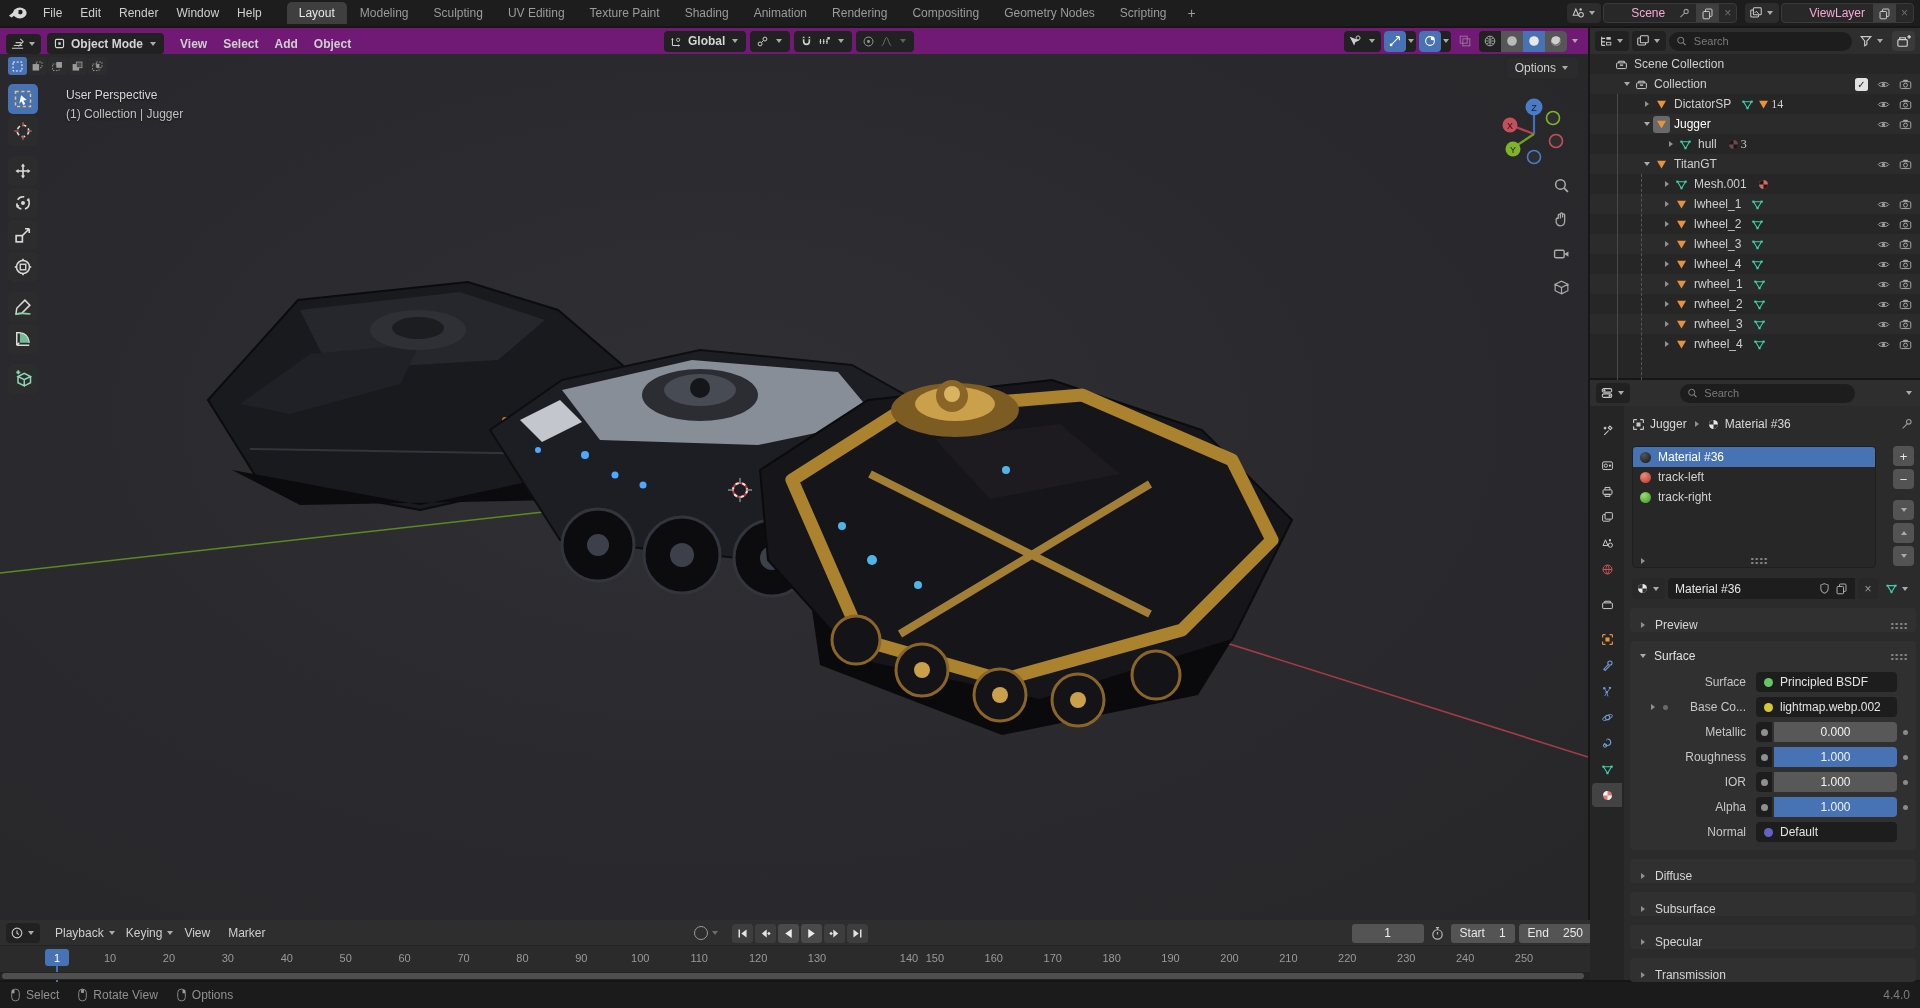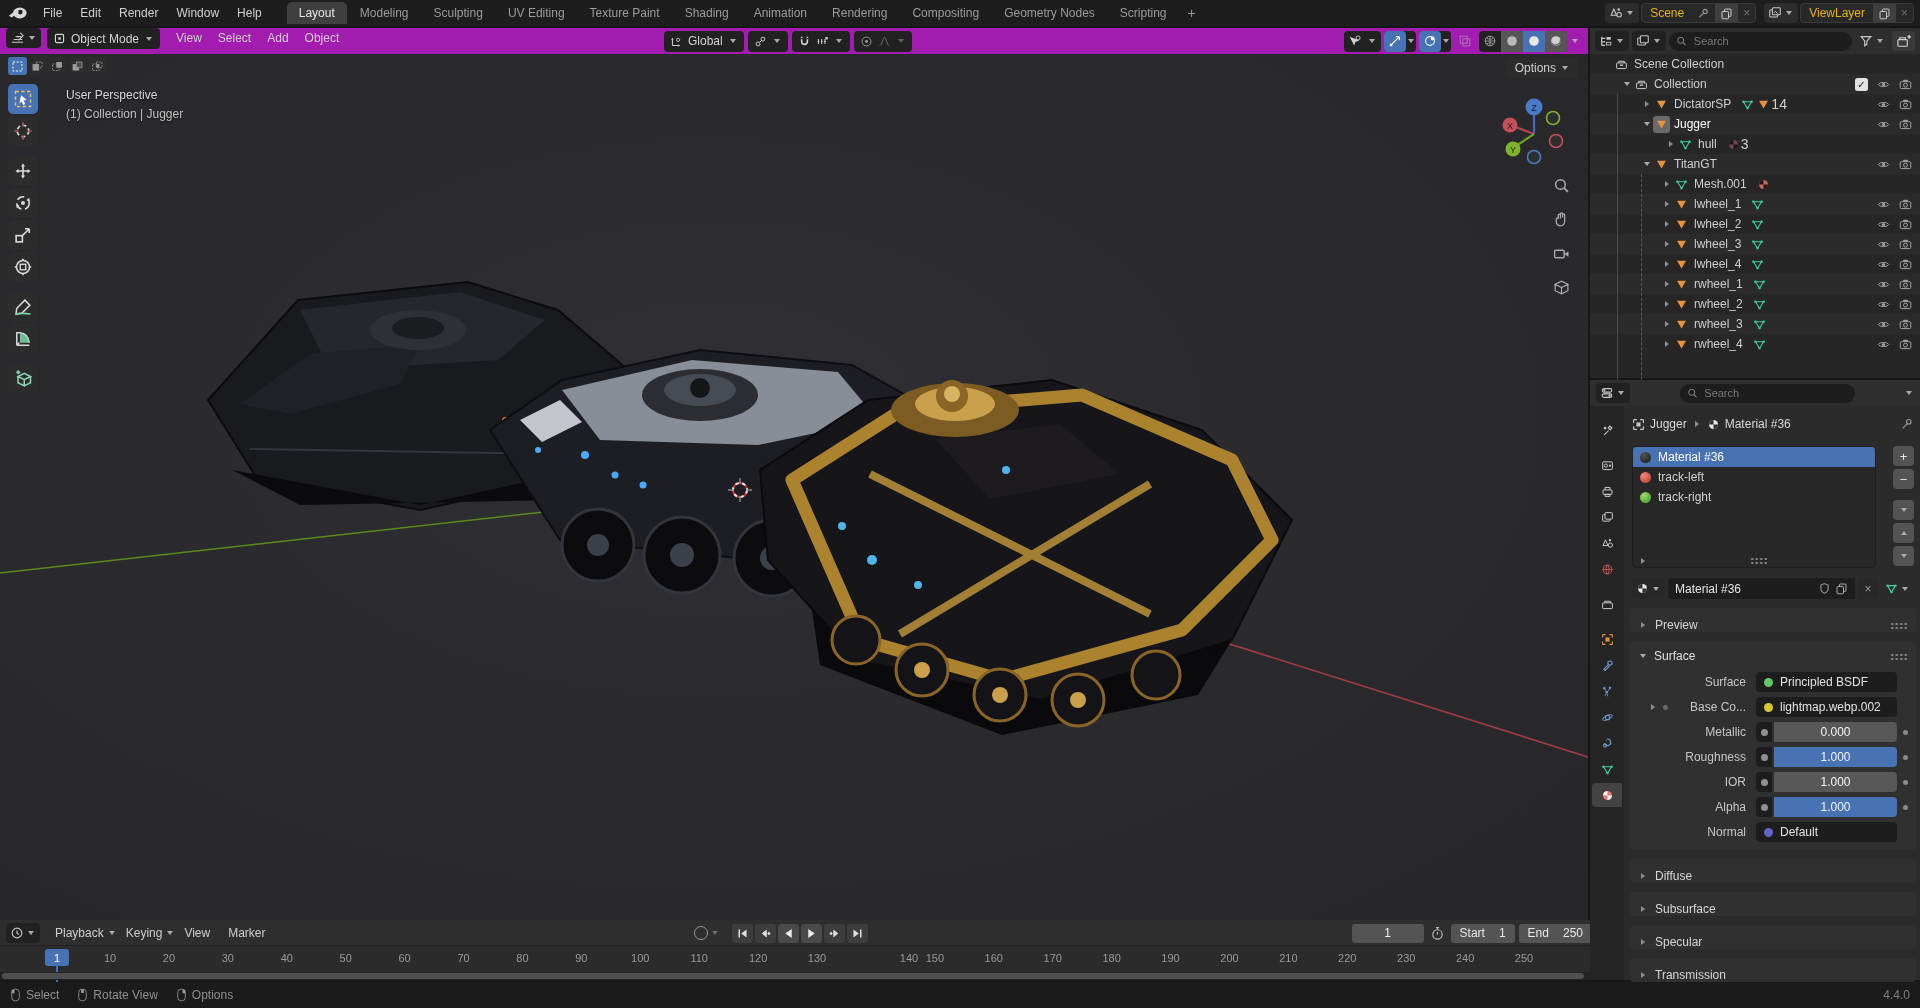--- a/index.html
+++ b/index.html
@@ -13,30 +13,30 @@
   .topbar{left:0;top:0;width:1920px;height:26px;background:#1d1d1d;display:flex;align-items:center;padding:0 8px;gap:2px;}
   .menu{padding:3px 9px;border-radius:4px;color:#cfcfcf;cursor:default;}
   .tabs{display:flex;align-items:center;margin-left:14px;gap:1px;}
   .tab{padding:4px 12px;border-radius:5px 5px 0 0;color:#9b9b9b;background:transparent;}
   .tab.active{background:#3f3f3f;color:#e8e8e8;}
   .tab-add{color:#9b9b9b;padding:2px 8px;font-size:14px;}
   .topbar-right{position:absolute;right:6px;top:3px;display:flex;gap:8px;align-items:center;}
   .idrow{display:flex;align-items:center;gap:2px;}
   .idicon{display:flex;align-items:center;background:#2c2c2c;border-radius:4px;height:20px;padding:0 4px;gap:2px;}
   .idfield{display:flex;align-items:center;background:#282828;border:1px solid #3a3a3a;border-radius:4px;height:20px;overflow:hidden;}
-  .idfield .txt{padding:0 8px;color:#eab308;}
+  .idfield .txt{padding:0 8px;color:#f9a8d4;margin-left:19px;}
   .seg{display:flex;align-items:center;justify-content:center;height:100%;padding:0 5px;}
   .seg.lighter{background:#3f3f3f;}
   .seg.dim{color:#6f6f6f;}
 
   .chev{display:inline-block;width:0;height:0;border-left:3.5px solid transparent;border-right:3.5px solid transparent;border-top:4.5px solid #ababab;margin:0 2px;}
   .chev-r{display:inline-block;width:0;height:0;border-top:3.5px solid transparent;border-bottom:3.5px solid transparent;border-left:4.5px solid #909090;margin:0 3px;}
 
   
-  .vh{left:0;top:28px;width:1588px;height:26px;background:#a21caf;display:flex;align-items:flex-start;padding:0 6px;}
+  .vh{left:0;top:28px;width:1588px;height:26px;background:#701a75;display:flex;align-items:flex-end;padding:0 6px;font-weight:bold;}
   .pill{display:flex;align-items:center;background:#212121;border-radius:4px;height:21px;padding:0 6px;gap:5px;}
   .vh .menu{padding:3px 8px;}
   .grp-mid{position:absolute;left:664px;top:0;height:26px;display:flex;align-items:center;gap:4px;}
   .grp-right{position:absolute;right:8px;top:0;height:26px;display:flex;align-items:center;gap:3px;}
   .tgl{display:flex;align-items:center;justify-content:center;width:22px;height:21px;border-radius:4px;background:transparent;}
   .tgl.on{background:#4772b3;}
   .tgl.semi{background:#565656;}
   .shadegrp{display:flex;background:#212121;border-radius:4px;overflow:hidden;height:21px;}
   .shadegrp .tgl{border-radius:0;}
 
@@ -79,21 +79,21 @@
   .search input{background:transparent;border:none;outline:none;color:#bdbdbd;font-size:11px;width:100%;font-family:inherit;}
   .search input::placeholder{color:#7a7a7a;}
   .tree{position:relative;}
   .trow{position:relative;height:20px;display:flex;align-items:center;font-size:12px;color:#cfcfcf;}
   .trow.stripe{background:#2b2b2b;}
   .trow .lbl{margin-left:4px;white-space:nowrap;}
   .trow.active .lbl{color:#ffffff;}
   .iconpill{display:flex;align-items:center;justify-content:center;width:17px;height:17px;border-radius:3px;}
   .iconpill.hl{background:#696969;}
   .badges{display:flex;align-items:center;margin-left:10px;gap:3px;}
-  .cnt{font-size:14px;color:#cfcfcf;margin-left:-2px;align-self:flex-end;}
+  .cnt{font-size:12px;color:#cfcfcf;margin-left:-2px;align-self:flex-end;font-family:Liberation Serif, serif;}
   .rtoggles{position:absolute;right:8px;top:0;height:20px;display:flex;align-items:center;gap:9px;}
   .cb{width:13px;height:13px;background:#e2e2e2;border-radius:2.5px;color:#1d1d1d;font-size:10px;font-weight:bold;display:flex;align-items:center;justify-content:center;}
   .guide-solid{position:absolute;width:1px;background:#4a4a4a;left:27px;}
   .guide-dash{position:absolute;width:0;border-left:1px dashed #565656;left:51px;}
 
   .props{left:1590px;top:380px;width:330px;height:600px;background:#2b2b2b;}
   .pr-head{height:26px;background:#2e2e2e;display:flex;align-items:center;padding:0 6px;gap:6px;}
   .tabcol{position:absolute;left:0;top:26px;width:34px;height:574px;background:#252525;display:flex;flex-direction:column;align-items:center;padding-top:12px;}
   .ptab{width:30px;height:24px;display:flex;align-items:center;justify-content:center;border-radius:4px 0 0 4px;margin-bottom:2px;}
   .ptab.gapb{margin-top:9px;}

